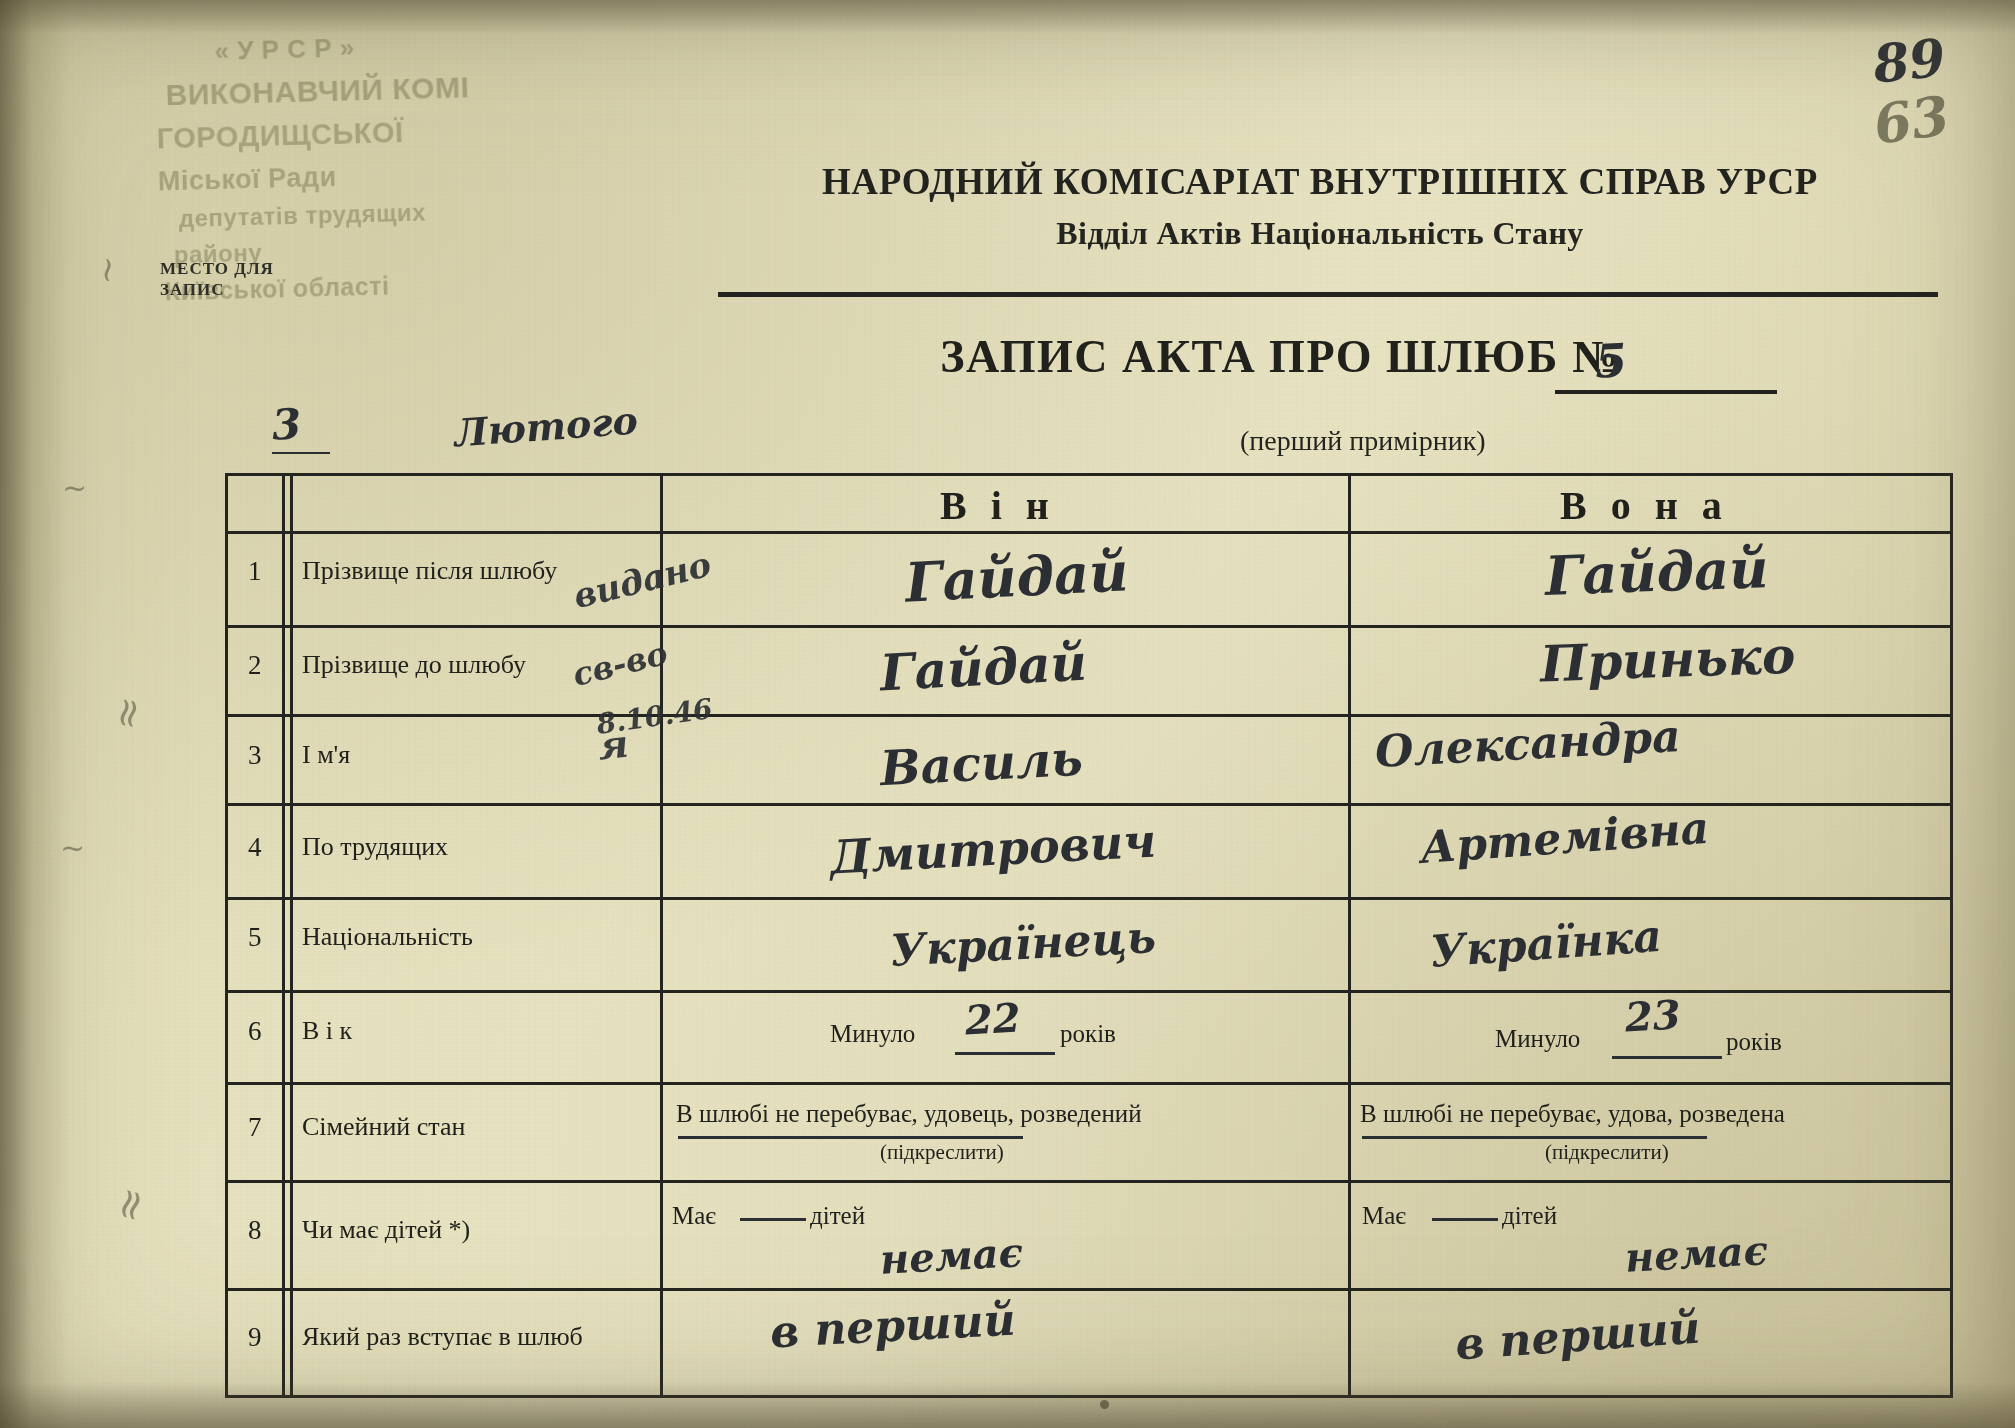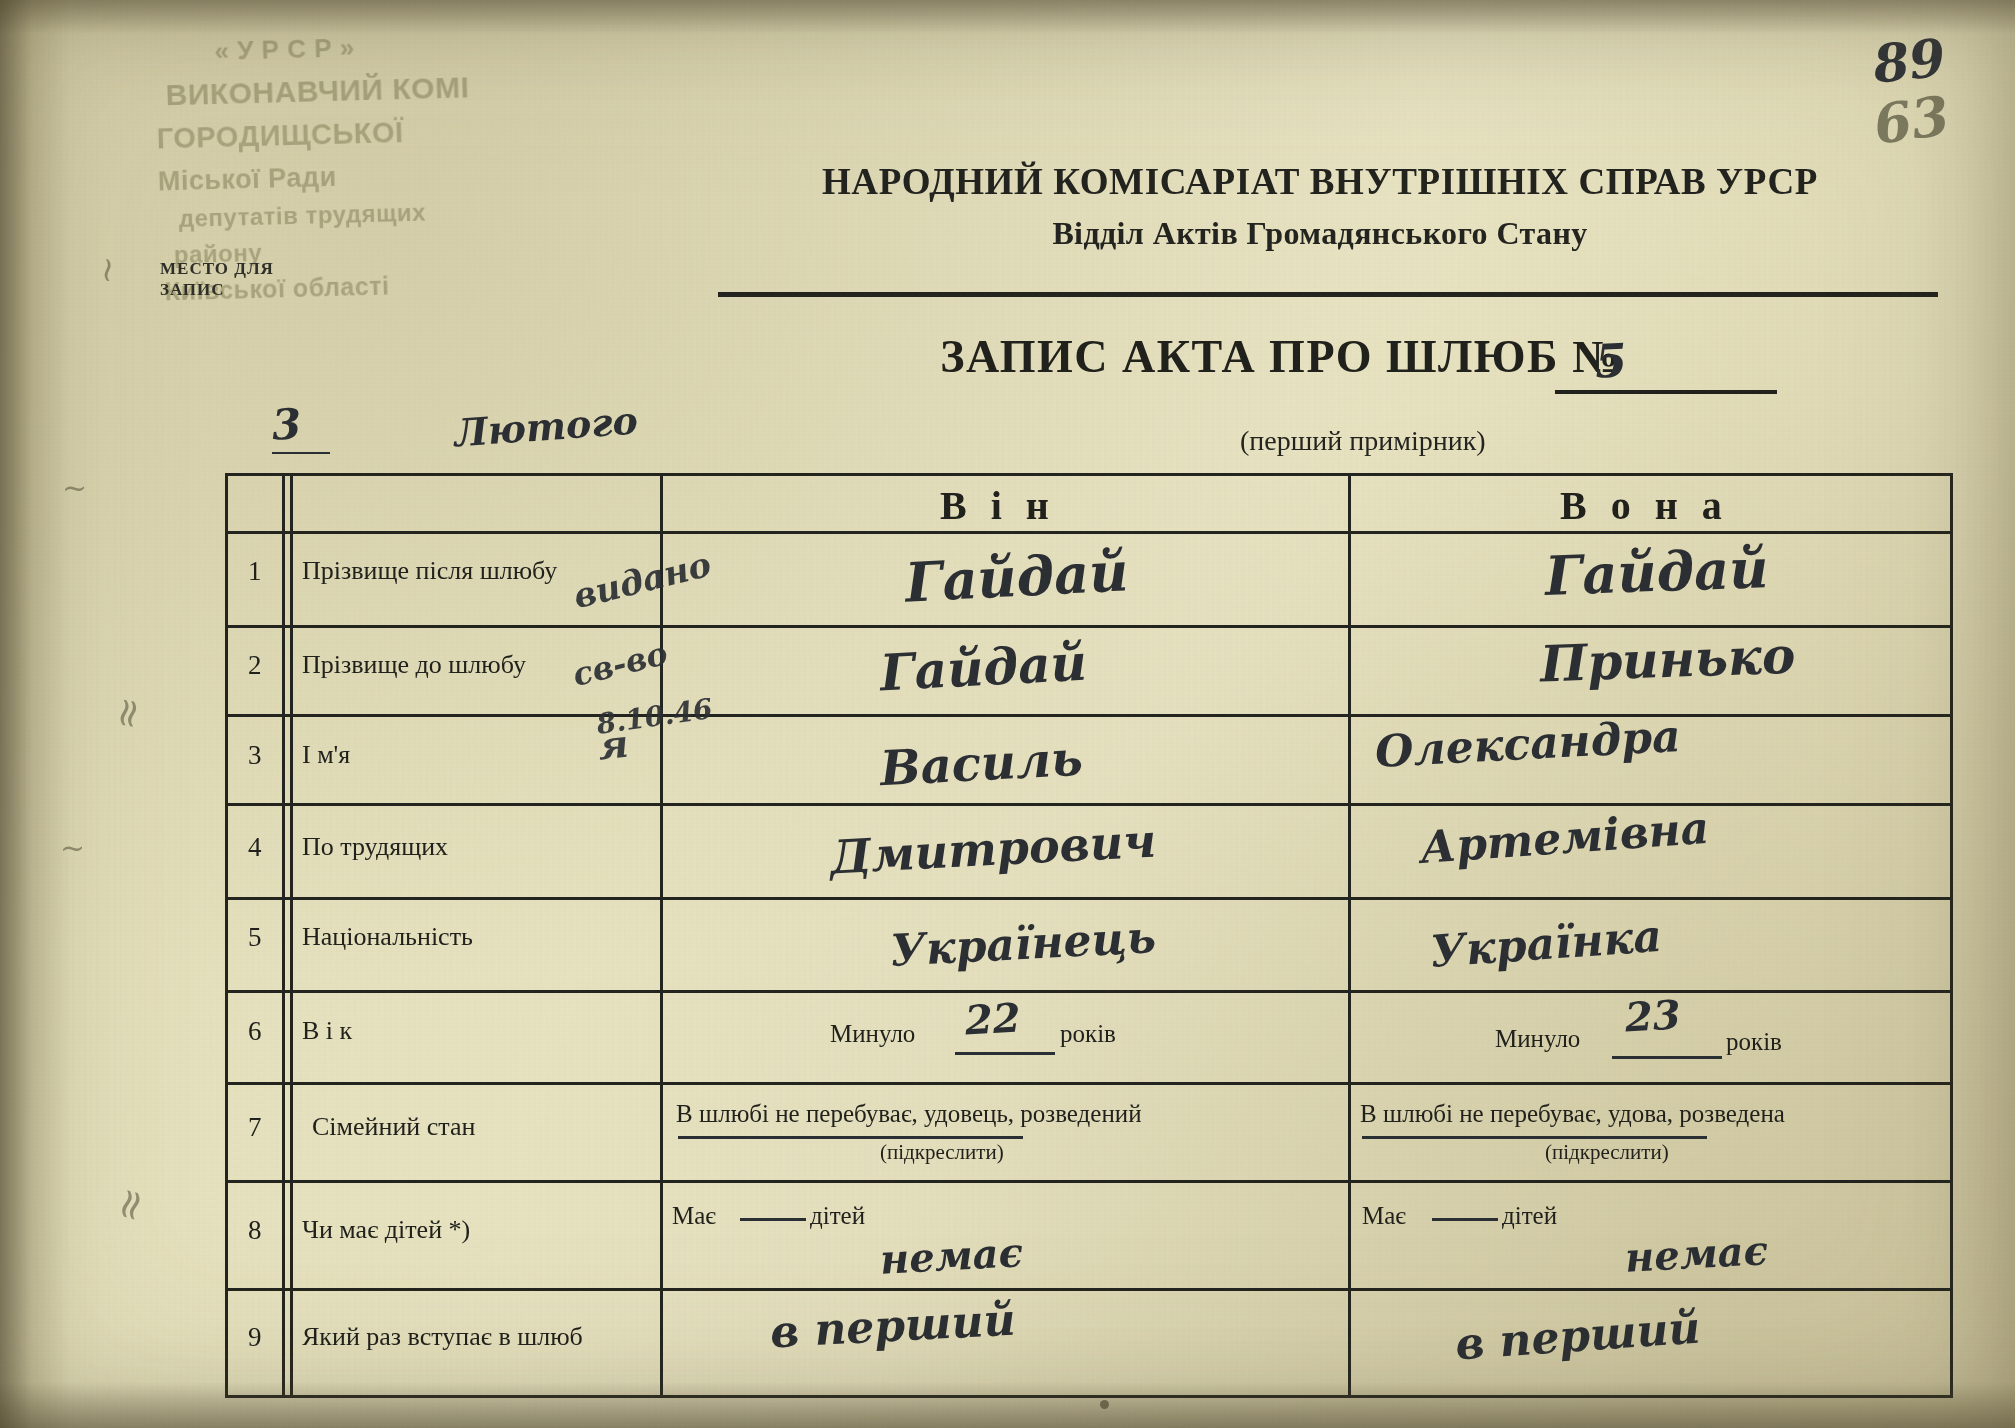--- a/index.html
+++ b/index.html
@@ -299,21 +299,21 @@
   <div id="pg2" class="hand">63</div>
 
   <div class="margmark" style="left:92px;top:250px;font-size:34px;transform:rotate(-85deg);">~</div>
   <div class="margmark" style="left:62px;top:470px;font-size:30px;">~</div>
   <div class="margmark" style="left:110px;top:690px;font-size:40px;transform:rotate(-80deg);">≈</div>
   <div class="margmark" style="left:60px;top:830px;font-size:30px;">~</div>
   <div class="margmark" style="left:112px;top:1180px;font-size:42px;transform:rotate(-75deg);">≈</div>
 
   <div id="hdr">
     <div class="line1">НАРОДНИЙ КОМІСАРІАТ ВНУТРІШНІХ СПРАВ УРСР</div>
-    <div class="line2">Відділ Актів Громадянського Стану</div>
+    <div class="line2">Відділ Актів Національність Стану</div>
   </div>
   <div id="hdr-rule"></div>
 
   <div id="title">ЗАПИС АКТА ПРО ШЛЮБ №</div>
   <div id="title-num" class="hand">5</div>
   <div id="title-num-rule"></div>
 
   <div id="date-day" class="hand">3</div>
   <div id="date-month" class="hand" style="transform:rotate(-4deg);">Лютого</div>
   <div class="underline-strike" style="left:272px;top:452px;width:58px;height:2px;background:#2a2f33;"></div>
@@ -350,21 +350,21 @@
   <div class="rownum" style="left:248px; top:1112px;">7</div>
   <div class="rownum" style="left:248px; top:1215px;">8</div>
   <div class="rownum" style="left:248px; top:1322px;">9</div>
 
   <div class="rowlabel" style="left:302px; top:556px;">Прізвище після шлюбу</div>
   <div class="rowlabel" style="left:302px; top:650px;">Прізвище до шлюбу</div>
   <div class="rowlabel" style="left:302px; top:740px;">І м'я</div>
   <div class="rowlabel" style="left:302px; top:832px;">По трудящих</div>
   <div class="rowlabel" style="left:302px; top:922px;">Національність</div>
   <div class="rowlabel" style="left:302px; top:1016px;">В і к</div>
-  <div class="rowlabel" style="left:302px; top:1112px;margin-left:10px;">Сімейний стан</div>
+  <div class="rowlabel" style="left:302px; top:1112px;">Сімейний стан</div>
   <div class="rowlabel" style="left:302px; top:1215px;">Чи має дітей *)</div>
   <div class="rowlabel" style="left:302px; top:1322px;">Який раз вступає в шлюб</div>
 
   <div class="hw hand" style="left:905px; top:545px; font-size:54px; transform:rotate(-3deg);">Гайдай</div>
   <div class="hw hand" style="left:1545px; top:540px; font-size:54px; transform:rotate(-2deg);">Гайдай</div>
 
   <div class="hw hand" style="left:572px; top:560px; font-size:34px; transform:rotate(-14deg); opacity:.92;">видано</div>
   <div class="hw hand" style="left:572px; top:645px; font-size:32px; transform:rotate(-14deg); opacity:.92;">св-во</div>
   <div class="hw hand" style="left:596px; top:700px; font-size:28px; transform:rotate(-8deg); opacity:.9;">8.10.46</div>
   <div class="hw hand" style="left:598px; top:722px; font-size:38px; transform:rotate(-6deg); opacity:.9;">я</div>

